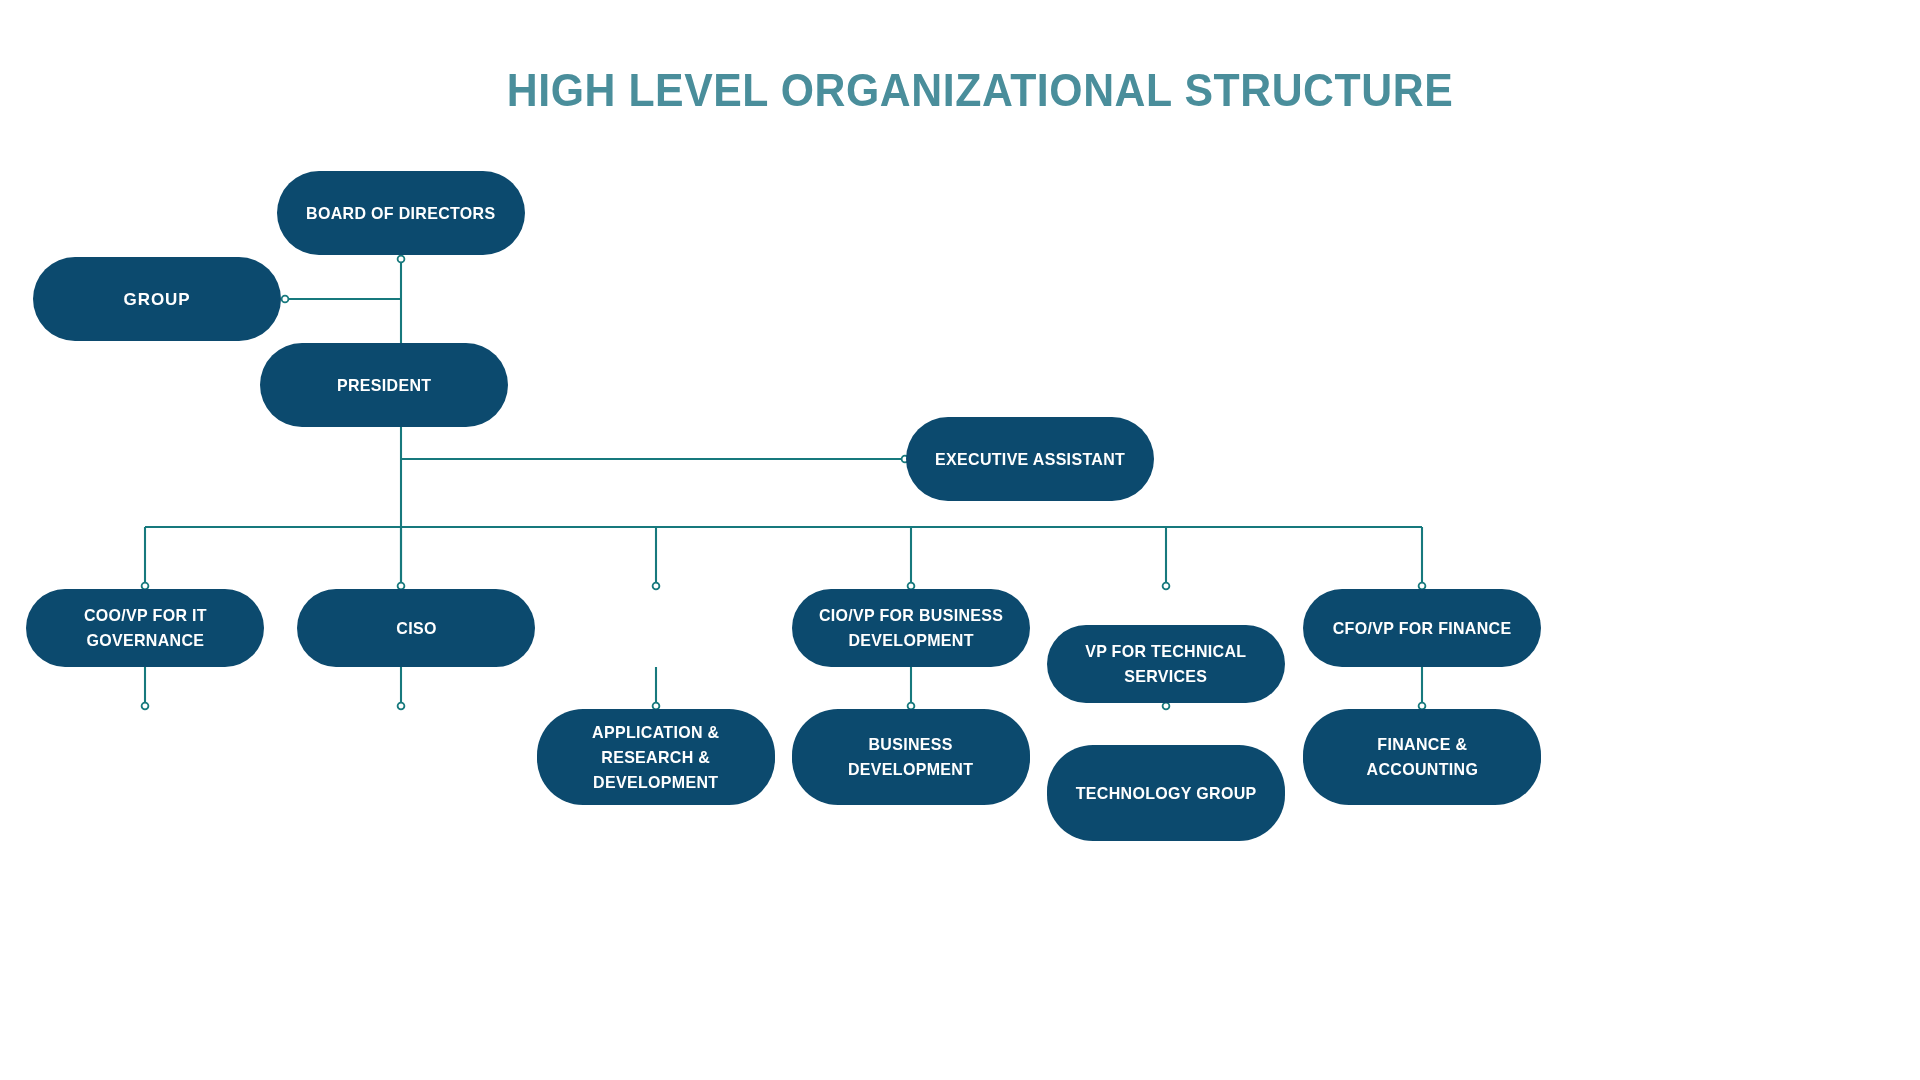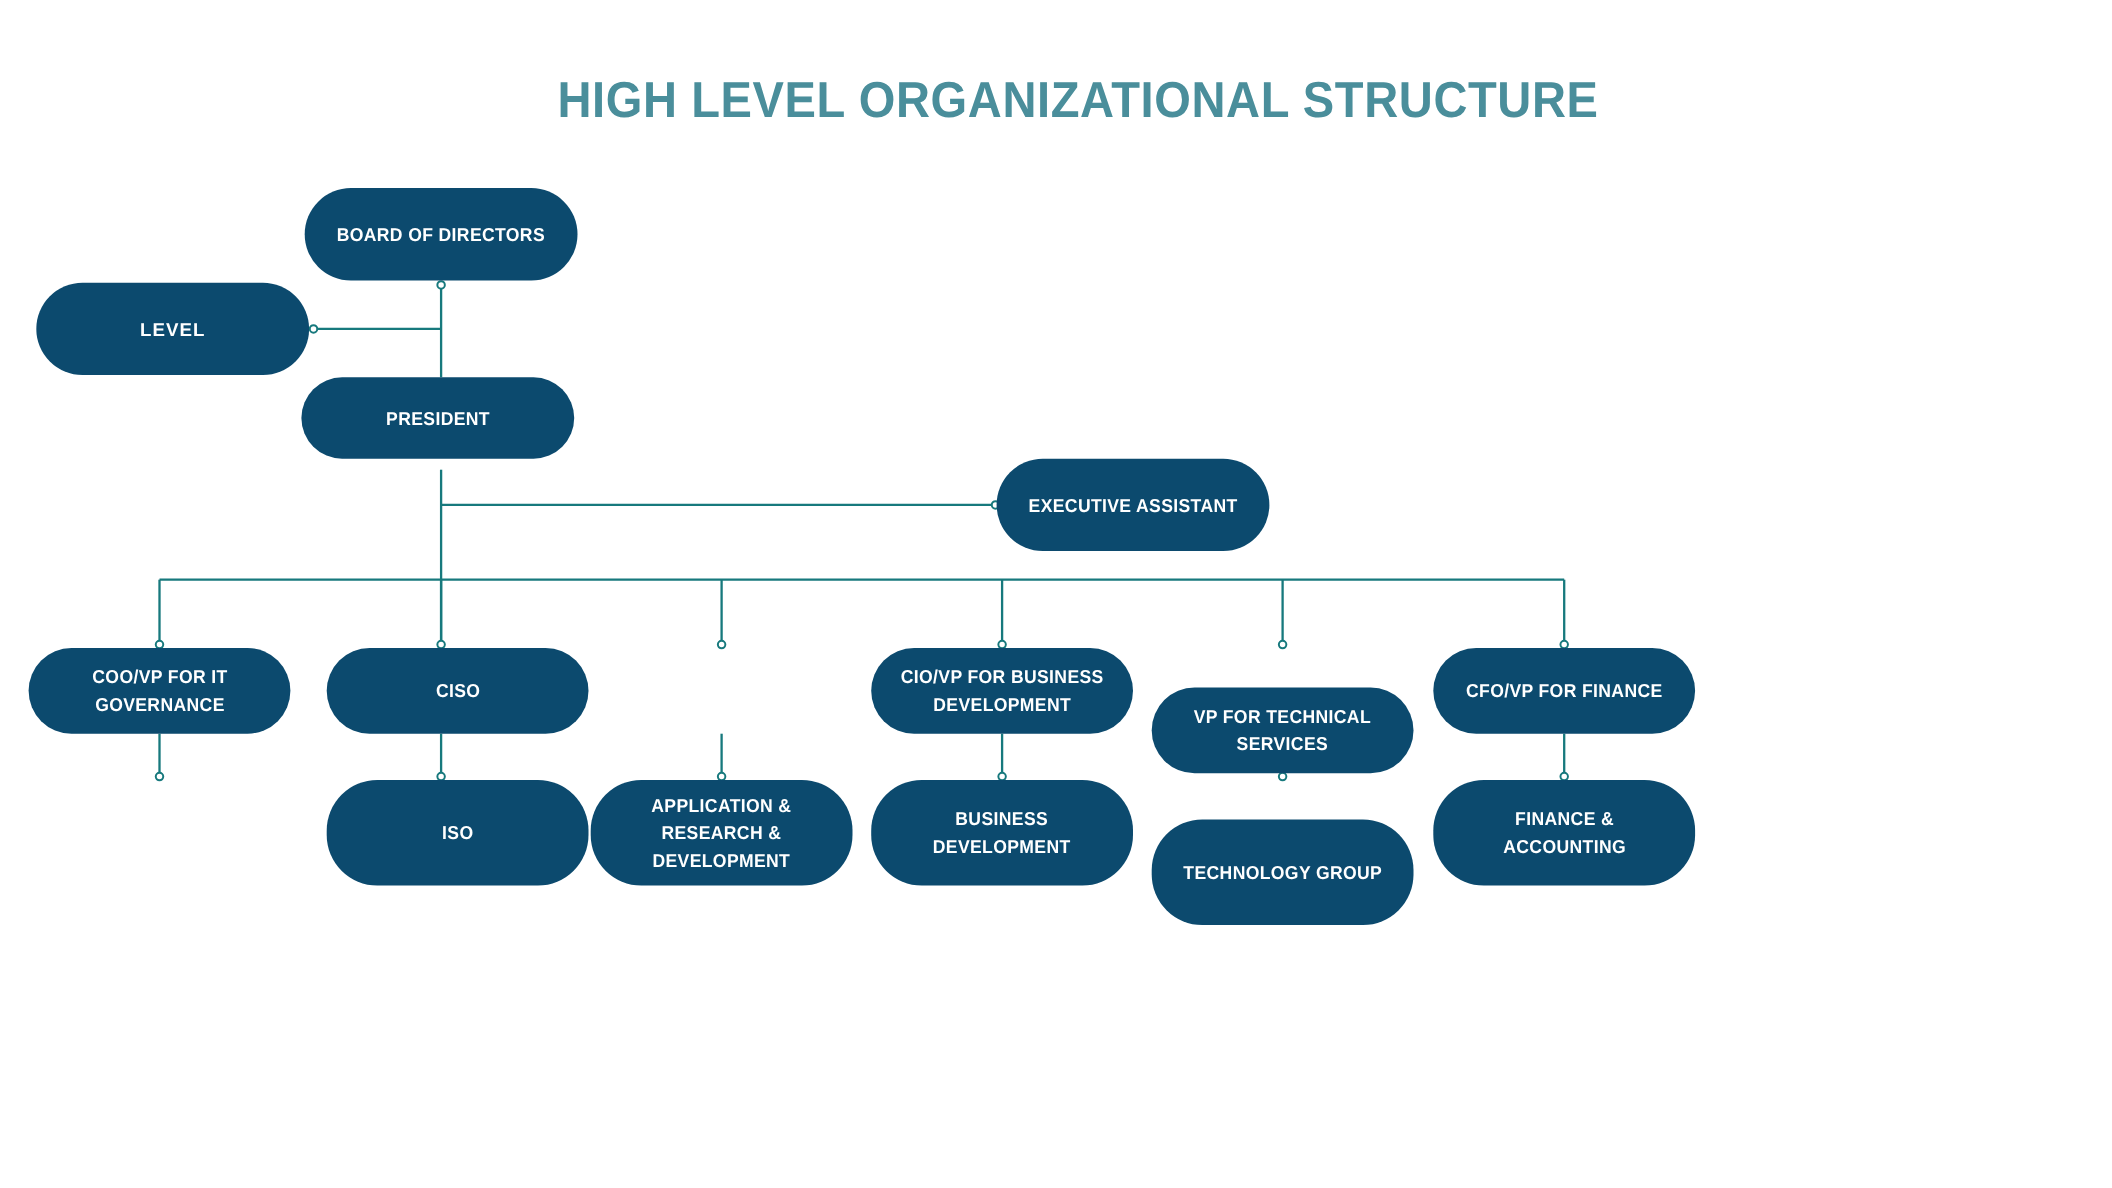--- a/index.html
+++ b/index.html
@@ -80,21 +80,21 @@
   }
   .node.soft .node-label {
     letter-spacing: 0.9px;
     transform: scaleX(1);
     font-weight: 700;
   }
 
   
   .n-board   { left: 277px;  top: 171px; width: 248px; height: 84px; }
   .n-audit   { left: 33px;   top: 257px; width: 248px; height: 84px; }
-  .n-pres    { left: 274px;  top: 343px; width: 248px; height: 74px; }
+  .n-pres    { left: 260px;  top: 343px; width: 248px; height: 84px; }
   .n-ea      { left: 906px;  top: 417px; width: 248px; height: 84px; }
 
   .row-vp    { top: 589px;  height: 78px; }
   .row-dept  { top: 709px;  height: 96px; }
 
   .col-1 { left: 26px;   width: 238px; }
   .col-2 { left: 297px;  width: 238px; align-items: center; }
   .col-3 { left: 537px;  width: 238px; }
   .col-4 { left: 792px;  width: 238px; }
   .col-5 { left: 1047px; width: 238px; margin-top: 36px; }
@@ -152,21 +152,21 @@
       <circle cx="1166" cy="706" r="3.4"></circle>
       <circle cx="1422" cy="706" r="3.4"></circle>
     </g>
   </svg>
 
   <div class="node n-board">
     <span class="node-label">BOARD OF DIRECTORS</span>
   </div>
 
   <div class="node n-audit soft">
-    <span class="node-label">LEVEL</span>
+    <span class="node-label">GROUP</span>
   </div>
 
   <div class="node n-pres">
     <span class="node-label">PRESIDENT</span>
   </div>
 
   <div class="node n-ea">
     <span class="node-label">EXECUTIVE ASSISTANT</span>
   </div>
 
@@ -182,23 +182,20 @@
 DEVELOPMENT</span>
   </div>
   <div class="node row-vp col-5">
     <span class="node-label">VP FOR TECHNICAL
 SERVICES</span>
   </div>
   <div class="node row-vp col-6">
     <span class="node-label">CFO/VP FOR FINANCE</span>
   </div>
 
-  <div class="node row-dept col-2">
-    <span class="node-label">ISO</span>
-  </div>
   <div class="node row-dept col-3">
     <span class="node-label">APPLICATION &amp;
 RESEARCH &amp;
 DEVELOPMENT</span>
   </div>
   <div class="node row-dept col-4">
     <span class="node-label">BUSINESS
 DEVELOPMENT</span>
   </div>
   <div class="node row-dept col-5">

